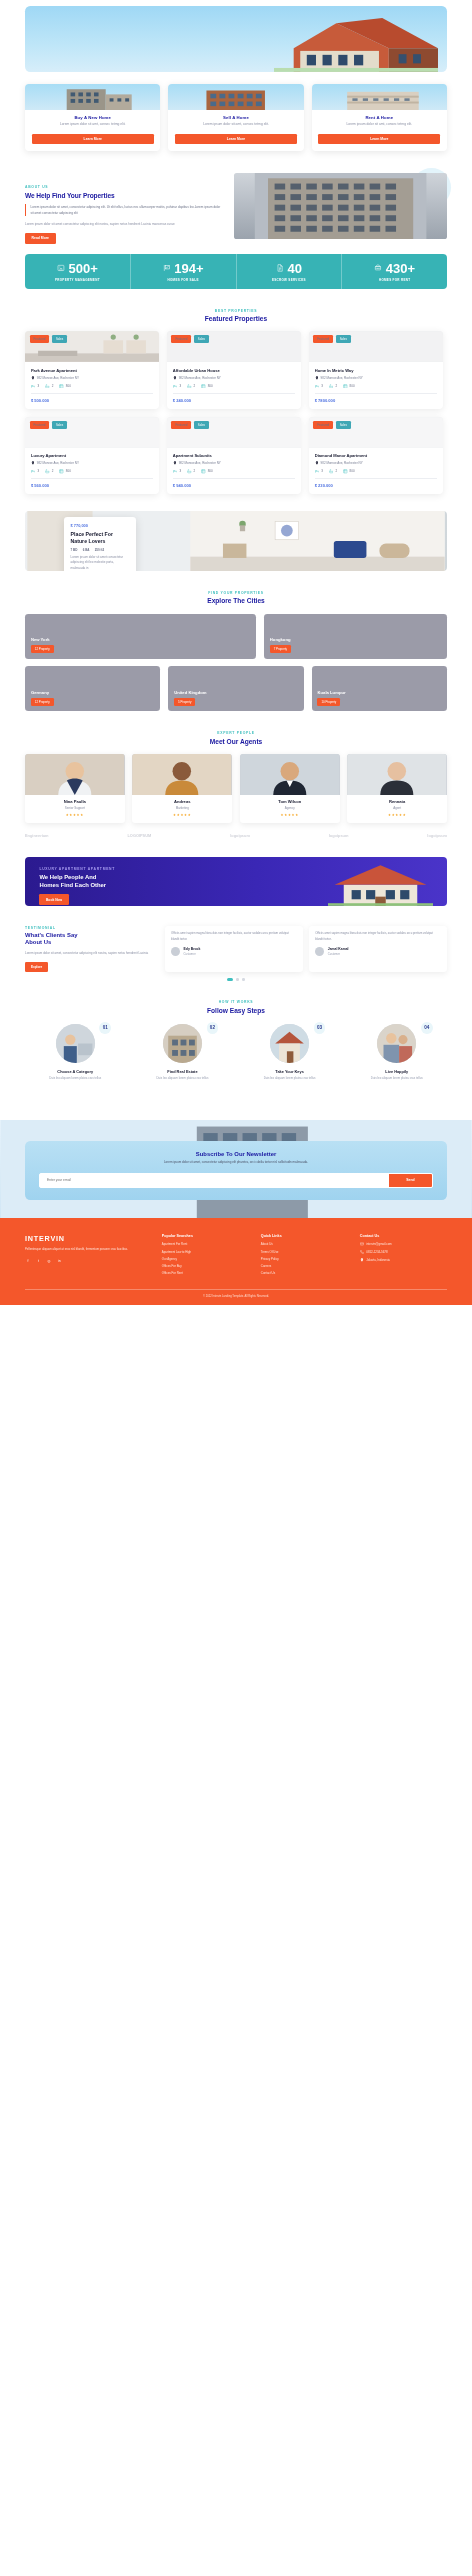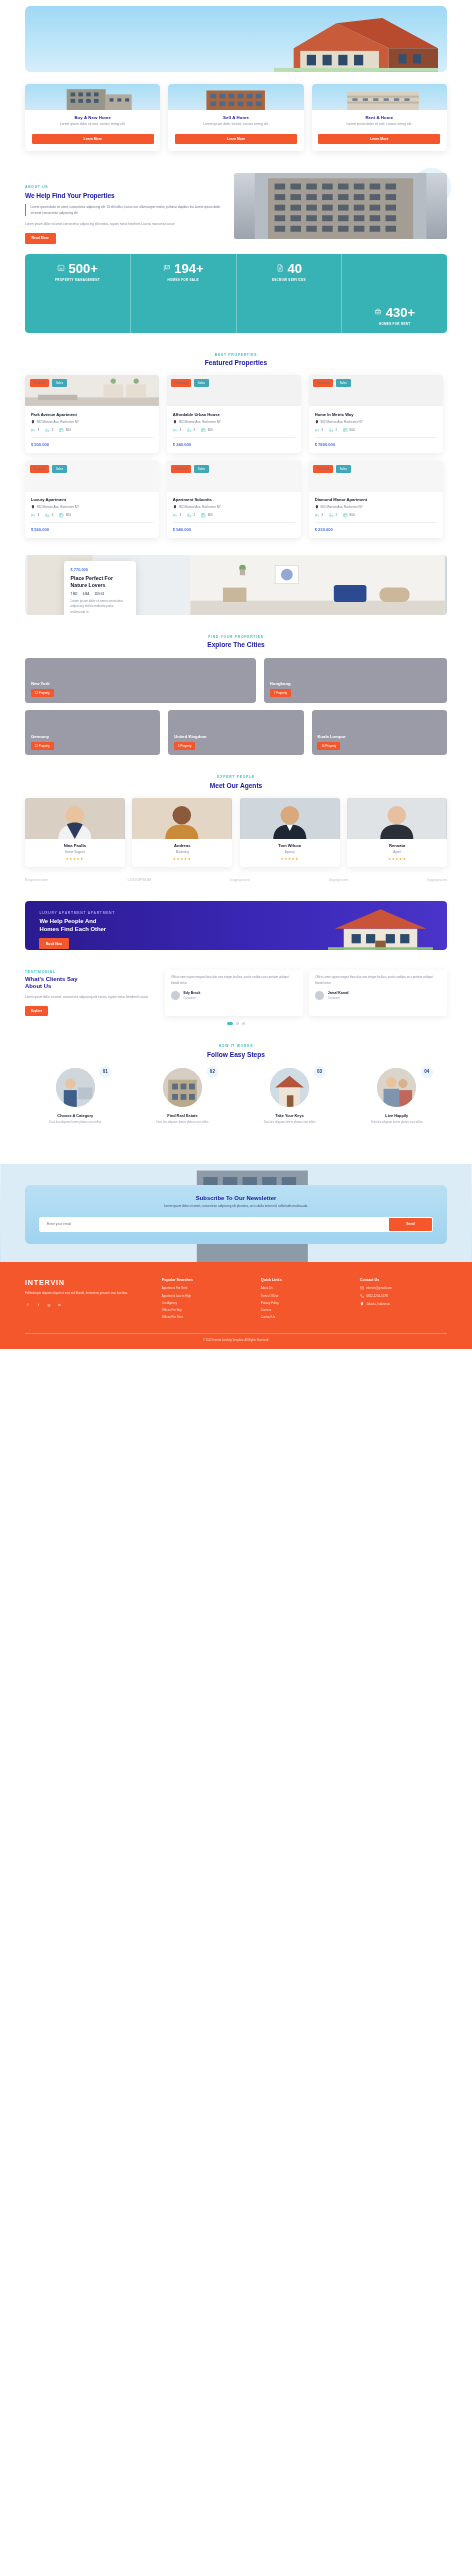--- a/index.html
+++ b/index.html
@@ -50,21 +50,21 @@
     font-weight:700;padding:3.3px 6.6px;border-radius:1.3px;}
   .about-right{flex:1;position:relative;}
   .about-img{width:100%;height:66px;border-radius:2.6px;background:linear-gradient(180deg,#cfd4da,#9ba3ad);
     position:relative;overflow:hidden;}
   .about-deco{position:absolute;right:-3.9px;top:-5.2px;width:39px;height:39px;border-radius:50%;
     background:#e3f4fb;z-index:-1;}
 
   
   .stats{display:flex;margin:10.5px 25px 0 25px;background:#37b3b5;border-radius:3.9px;overflow:hidden;}
   .stat{flex:1;padding:6.6px 0;text-align:center;border-right:0.7px solid rgba(255,255,255,.3);}
-  .stat:last-child{border-right:none;margin-top:44px;}
+  .stat:last-child{border-right:none;}
   .stat-top{display:flex;align-items:center;justify-content:center;gap:3.9px;}
   .stat-num{font-size:13px;font-weight:800;color:#fff;}
   .stat-label{font-size:3px;font-weight:700;letter-spacing:0.3px;color:#fff;margin-top:2.6px;}
 
   
   .sec-head{text-align:center;margin-top:19.7px;}
   .sec-head .eyebrow{display:block;}
   .sec-head h2{font-size:6.6px;font-weight:800;color:#1a18a0;margin-top:2.6px;}
 
   

